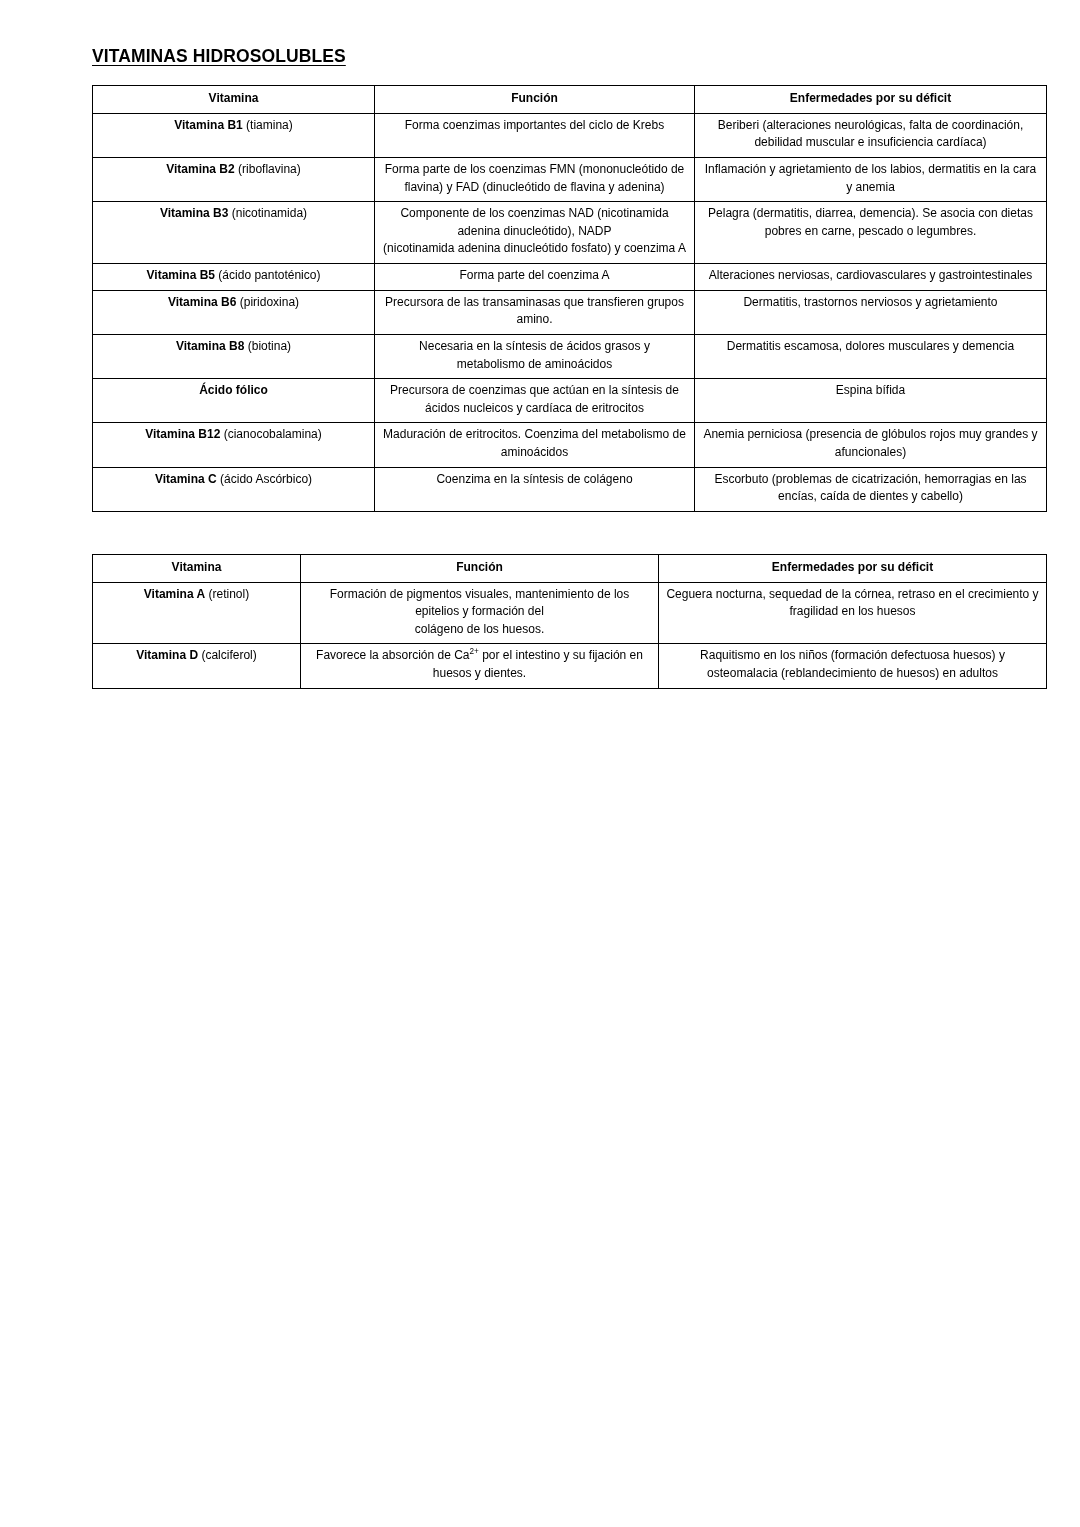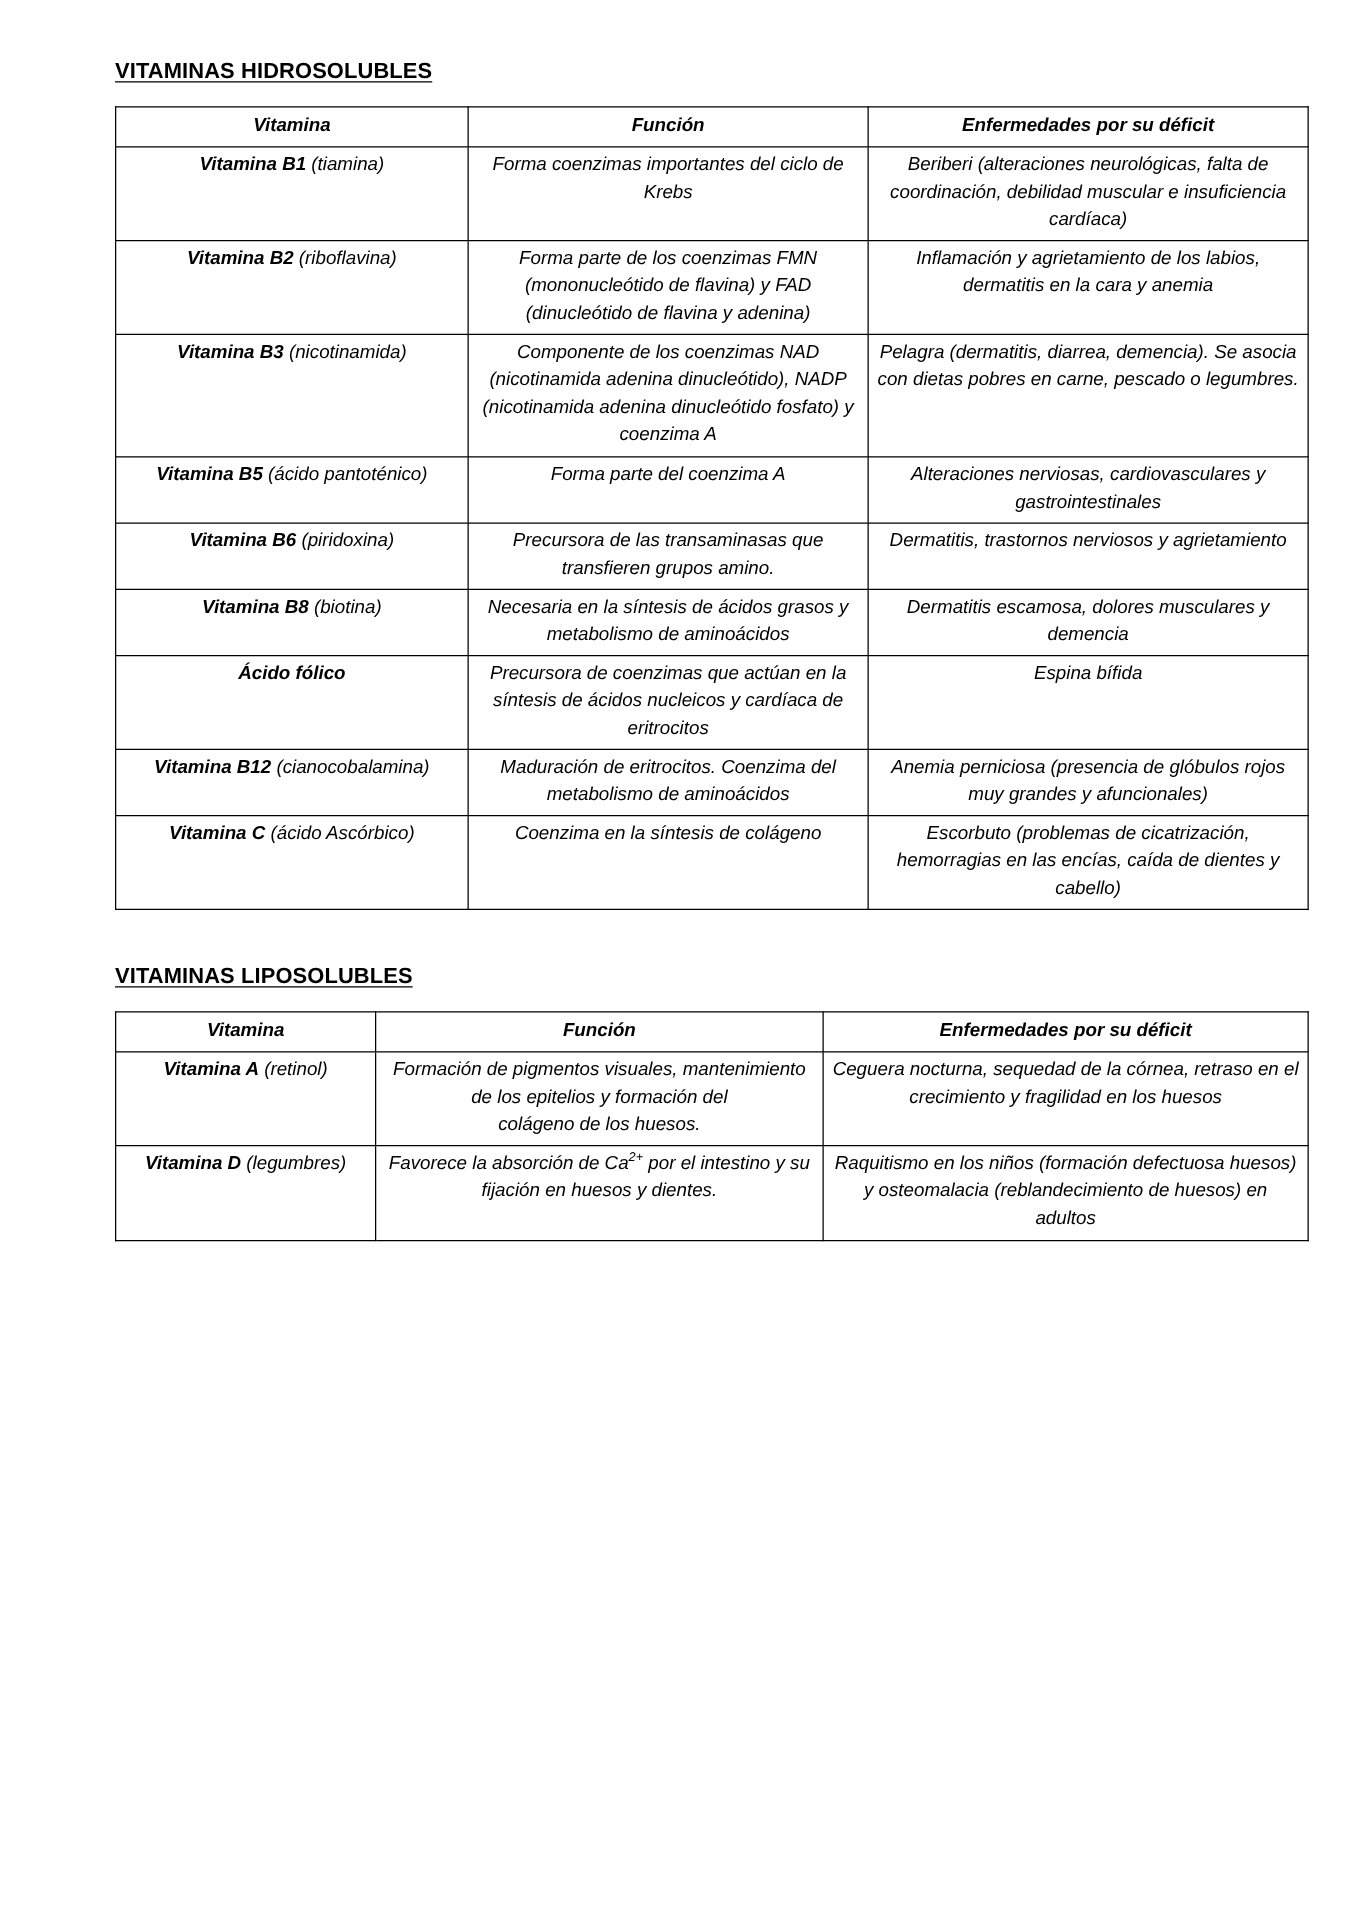--- a/index.html
+++ b/index.html
@@ -37,24 +37,23 @@
     border-collapse: collapse;
     table-layout: fixed;
     border: 1.6px solid #000;
     margin: 0;
   }
   table.vit td, table.vit th {
     border: 1.2px solid #000;
     padding: 3px 6px 5px 6px;
     text-align: center;
     vertical-align: top;
-    font-size: 15px;
+    font-size: 12px;
     line-height: 1.47;
     font-weight: normal;
-    font-style: italic;
   }
   table.vit thead th {
     font-weight: bold;
     padding-top: 4px;
     padding-bottom: 5px;
     vertical-align: middle;
   }
   .b { font-weight: bold; }
   sup { font-size: 0.68em; vertical-align: super; line-height: 0; }
 
@@ -138,23 +137,20 @@
         <tr>
           <td><span class="b">Vitamina C</span><span> (ácido Ascórbico)</span></td>
           <td>Coenzima en la síntesis de colágeno</td>
           <td>Escorbuto (problemas de cicatrización, hemorragias en las encías, caída de dientes y cabello)</td>
         </tr>
       </tbody>
   </table>
 
   <div class="gap"></div>
 
-  <div class="heading-wrap">
-    <h2 class="section-heading">VITAMINAS LIPOSOLUBLES</h2>
-  </div>
 
   <table class="vit" id="table-liposolubles">
     <colgroup>
         <col class="c1">
         <col class="c2">
         <col class="c3">
       </colgroup>
     <thead>
       <tr>
         <th>Vitamina</th>
@@ -162,20 +158,20 @@
         <th>Enfermedades por su déficit</th>
       </tr>
     </thead>
     <tbody id="body-liposolubles">
         <tr>
           <td><span class="b">Vitamina A</span><span> (retinol)</span></td>
           <td>Formación de pigmentos visuales, mantenimiento de los epitelios y formación del<br>colágeno de los huesos.</td>
           <td>Ceguera nocturna, sequedad de la córnea, retraso en el crecimiento y fragilidad en los huesos</td>
         </tr>
         <tr>
-          <td><span class="b">Vitamina D</span><span> (legumbres)</span></td>
+          <td><span class="b">Vitamina D</span><span> (calciferol)</span></td>
           <td>Favorece la absorción de Ca<sup>2+</sup> por el intestino y su fijación en huesos y dientes.</td>
           <td>Raquitismo en los niños (formación defectuosa huesos) y osteomalacia (reblandecimiento de huesos) en adultos</td>
         </tr>
       </tbody>
   </table>
 
 </div>
 
 </body></html>

